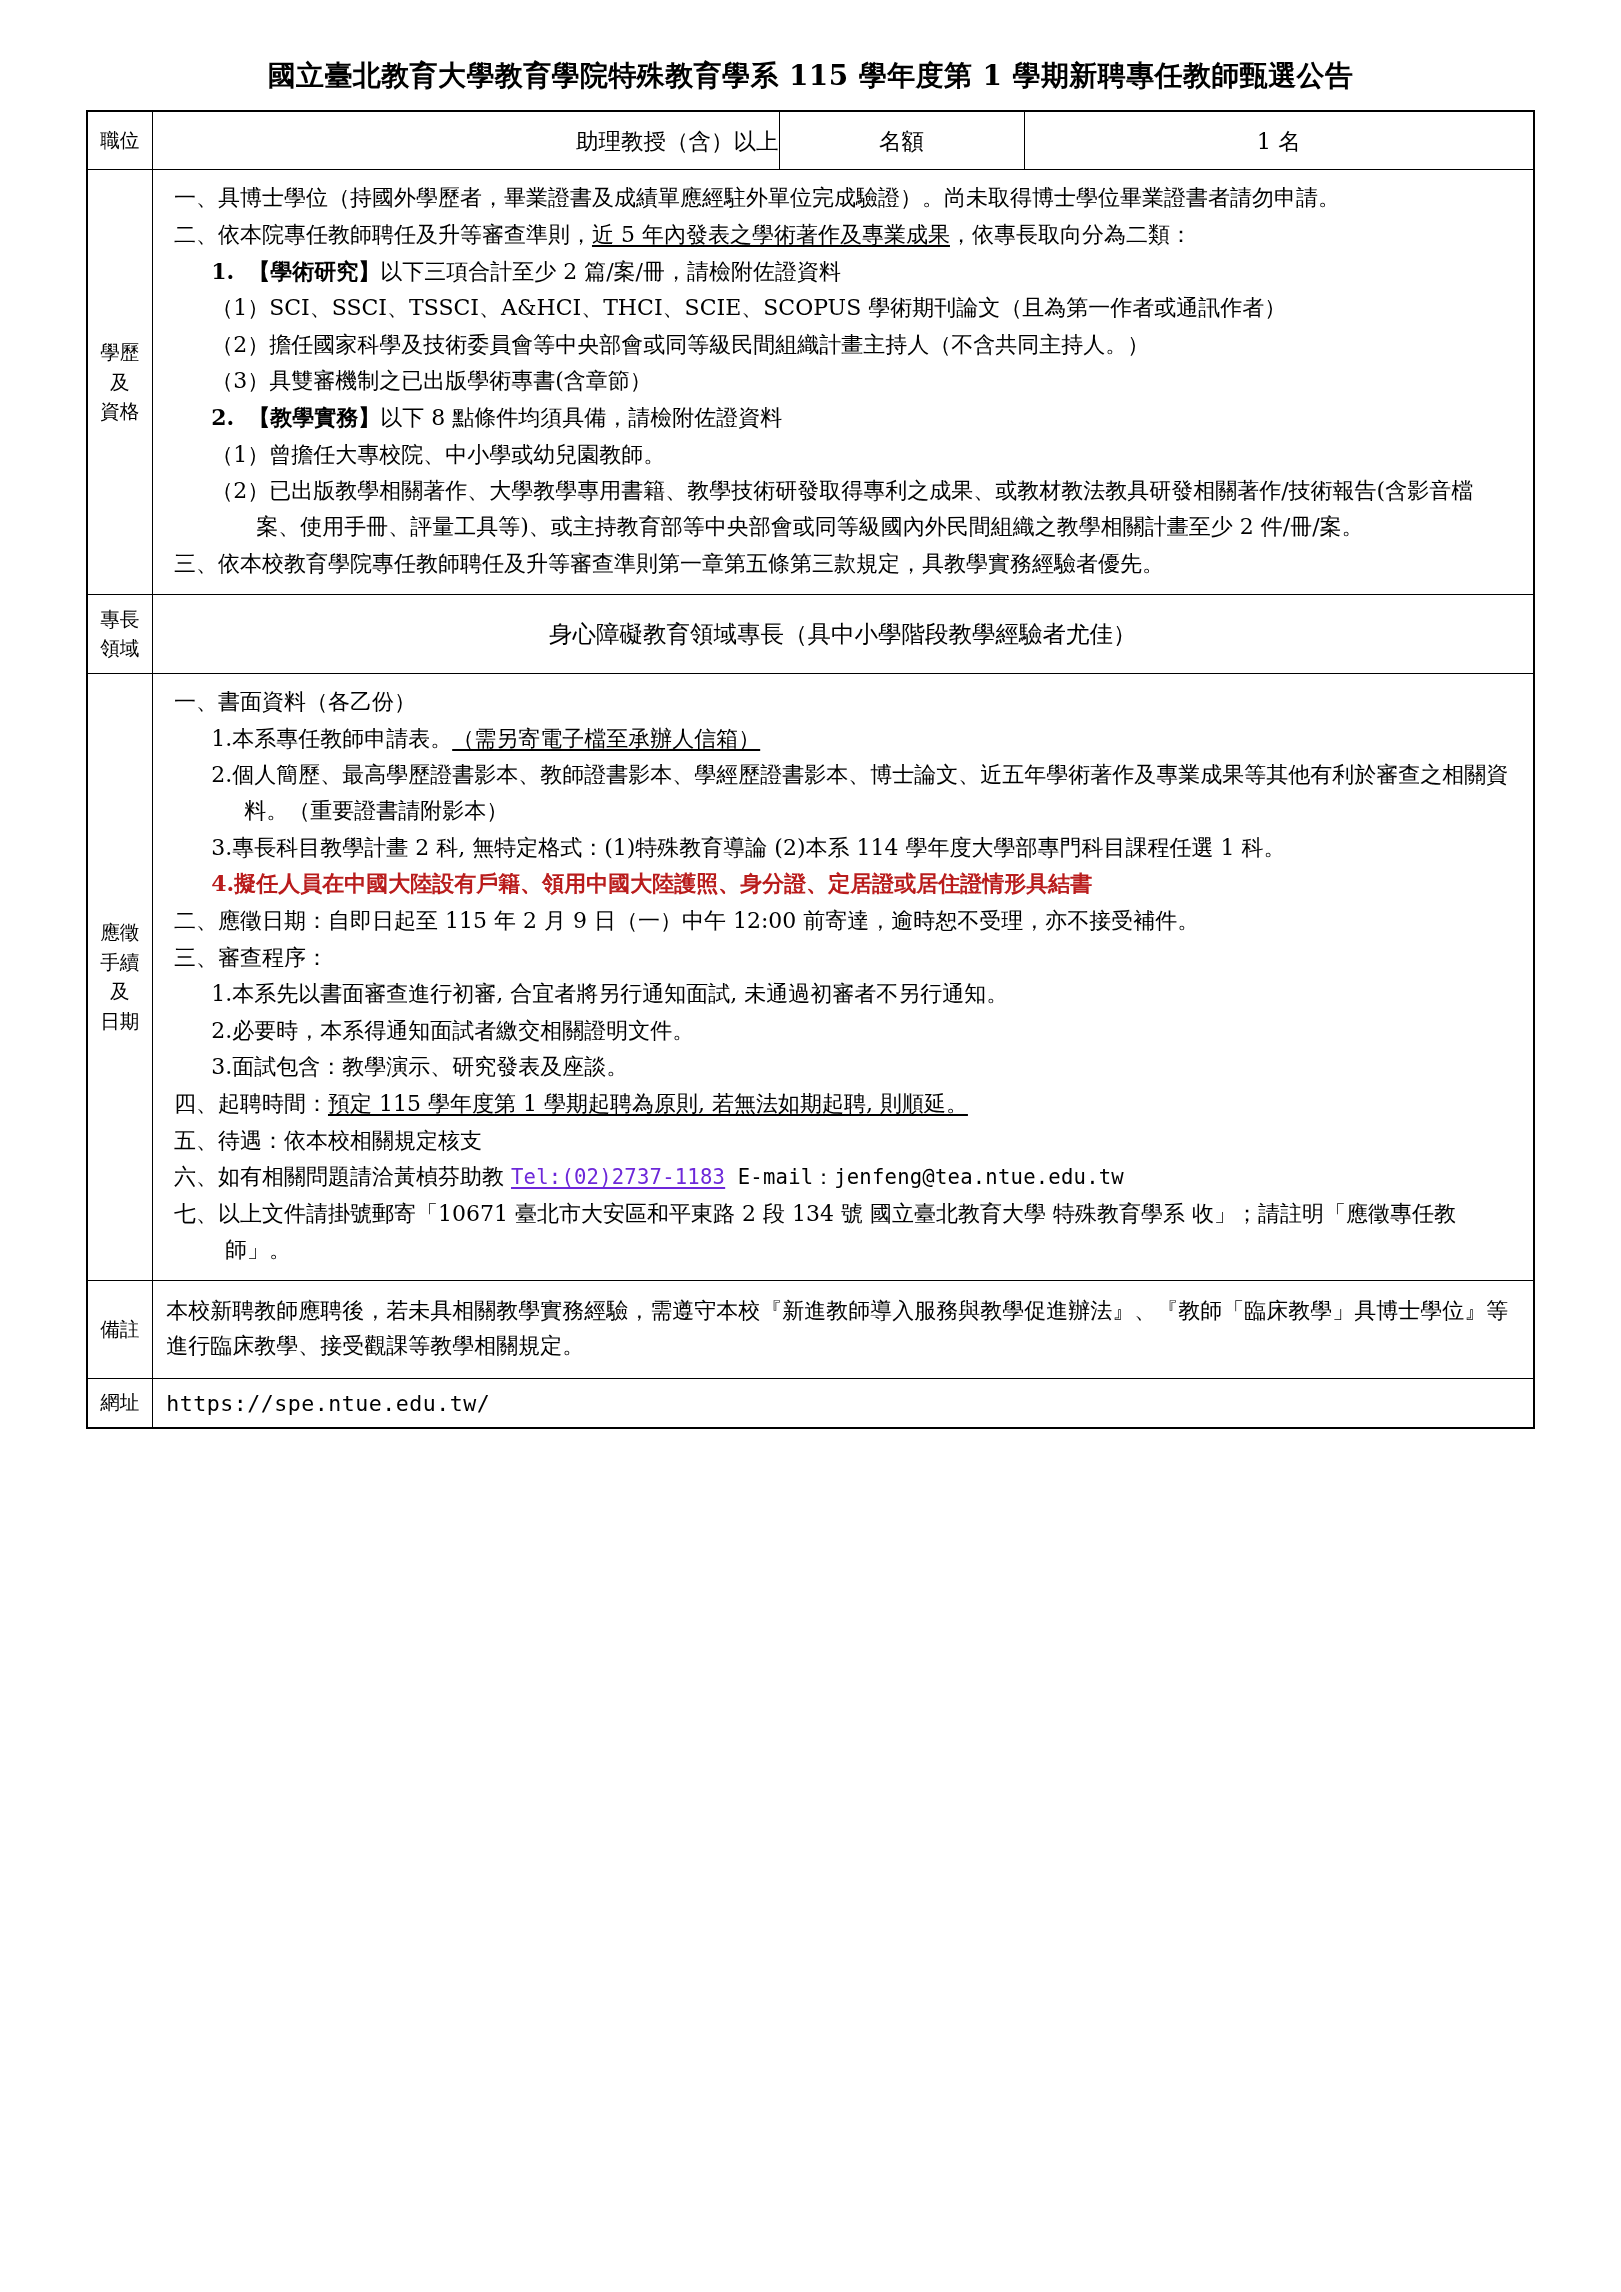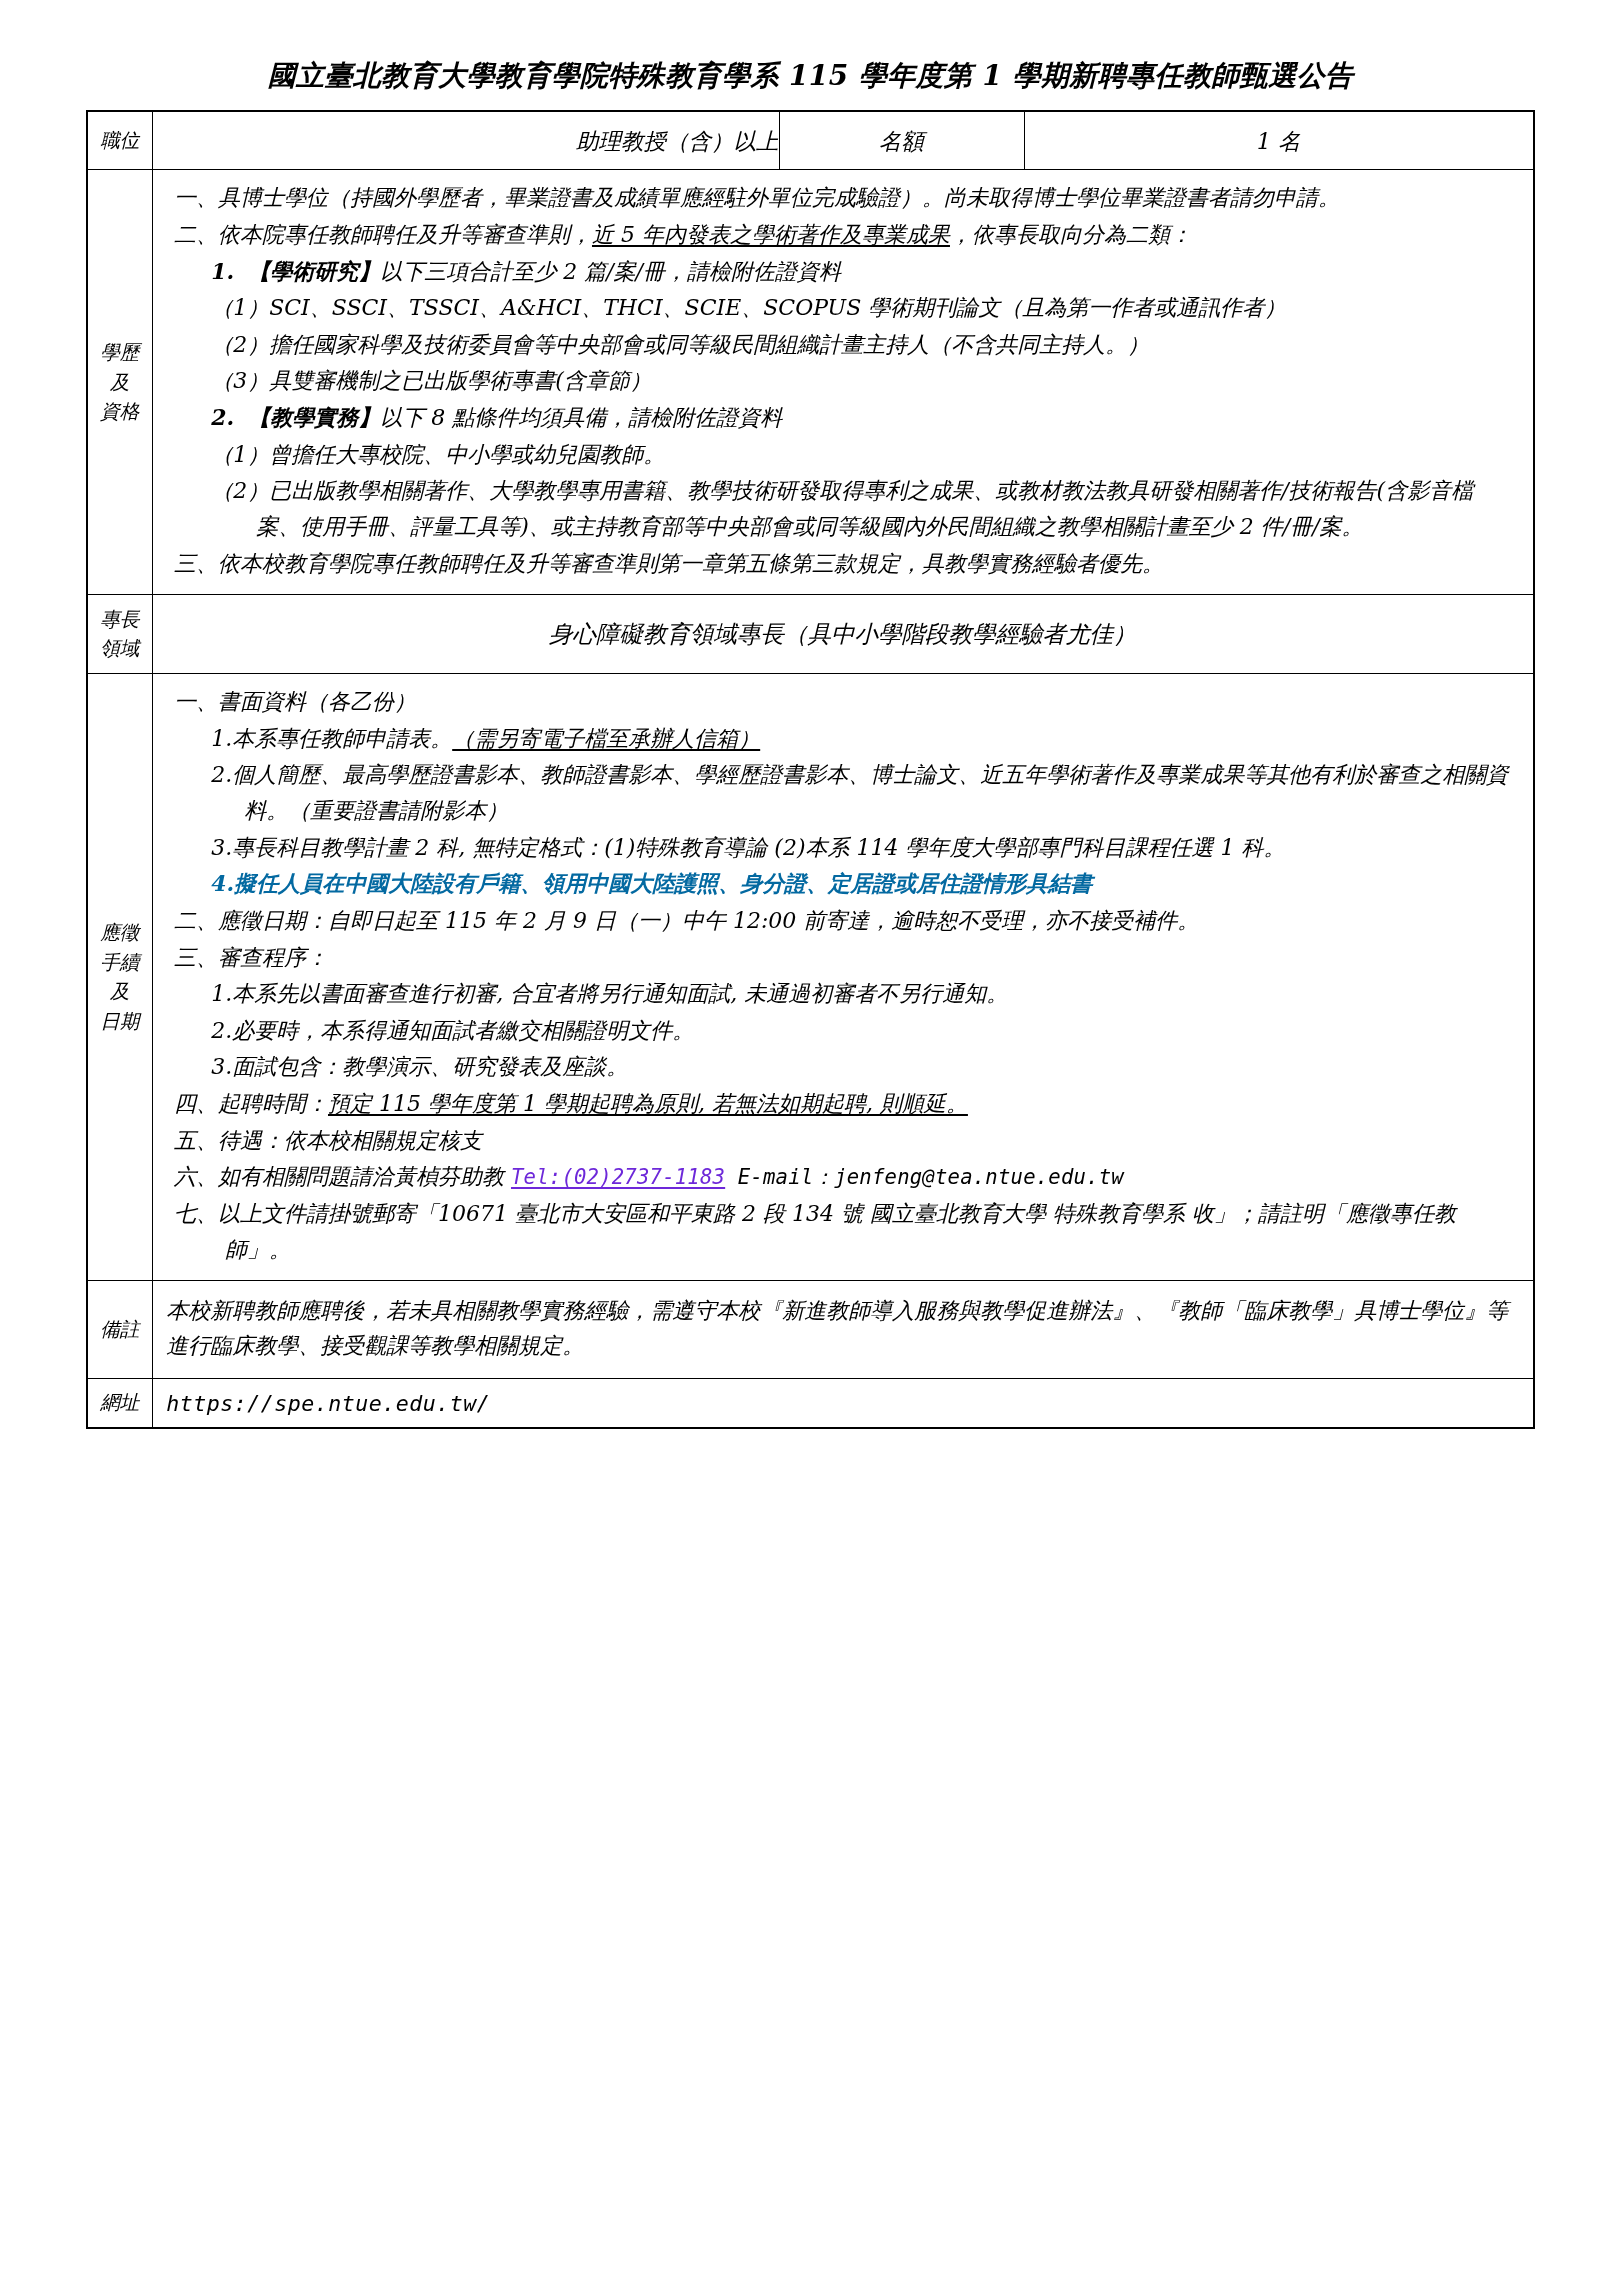--- a/index.html
+++ b/index.html
@@ -14,21 +14,20 @@
     font-family: "DejaVu Serif", "Liberation Serif", serif;
     color: #000000;
     -webkit-font-smoothing: antialiased;
   }
   .page {
     position: relative;
     width: 1621px;
     height: 2293px;
     box-sizing: border-box;
     padding: 57px 86px 0 86px;
-    font-style: italic;
   }
   .doc-title {
     text-align: center;
     font-size: 28px;
     font-weight: bold;
     letter-spacing: 0.4px;
     line-height: 1.35;
     margin: 0 0 15.7px 0;
     white-space: nowrap;
     font-family: "DejaVu Serif", "Liberation Serif", serif;
@@ -103,21 +102,21 @@
   }
   .lvl2b .num { font-weight: bold; }
   
   .lvl3 {
     padding-left: 45px;
     text-indent: -45px;
     margin-left: 45px;
   }
   .bold { font-weight: bold; }
   .u { text-decoration: underline; text-underline-offset: 2.9px; margin-top: 12px; }
-  .red { color: #0369a1; font-weight: bold; }
+  .red { color: #b91c1c; font-weight: bold; }
   .blue-link {
     color: #6d28d9;
     text-decoration: underline;
     text-underline-offset: 2.9px;
   }
   .mono {
     font-family: "DejaVu Sans Mono", "Liberation Mono", monospace;
     font-size: 20.6px;
     letter-spacing: 0.2px;
   }

